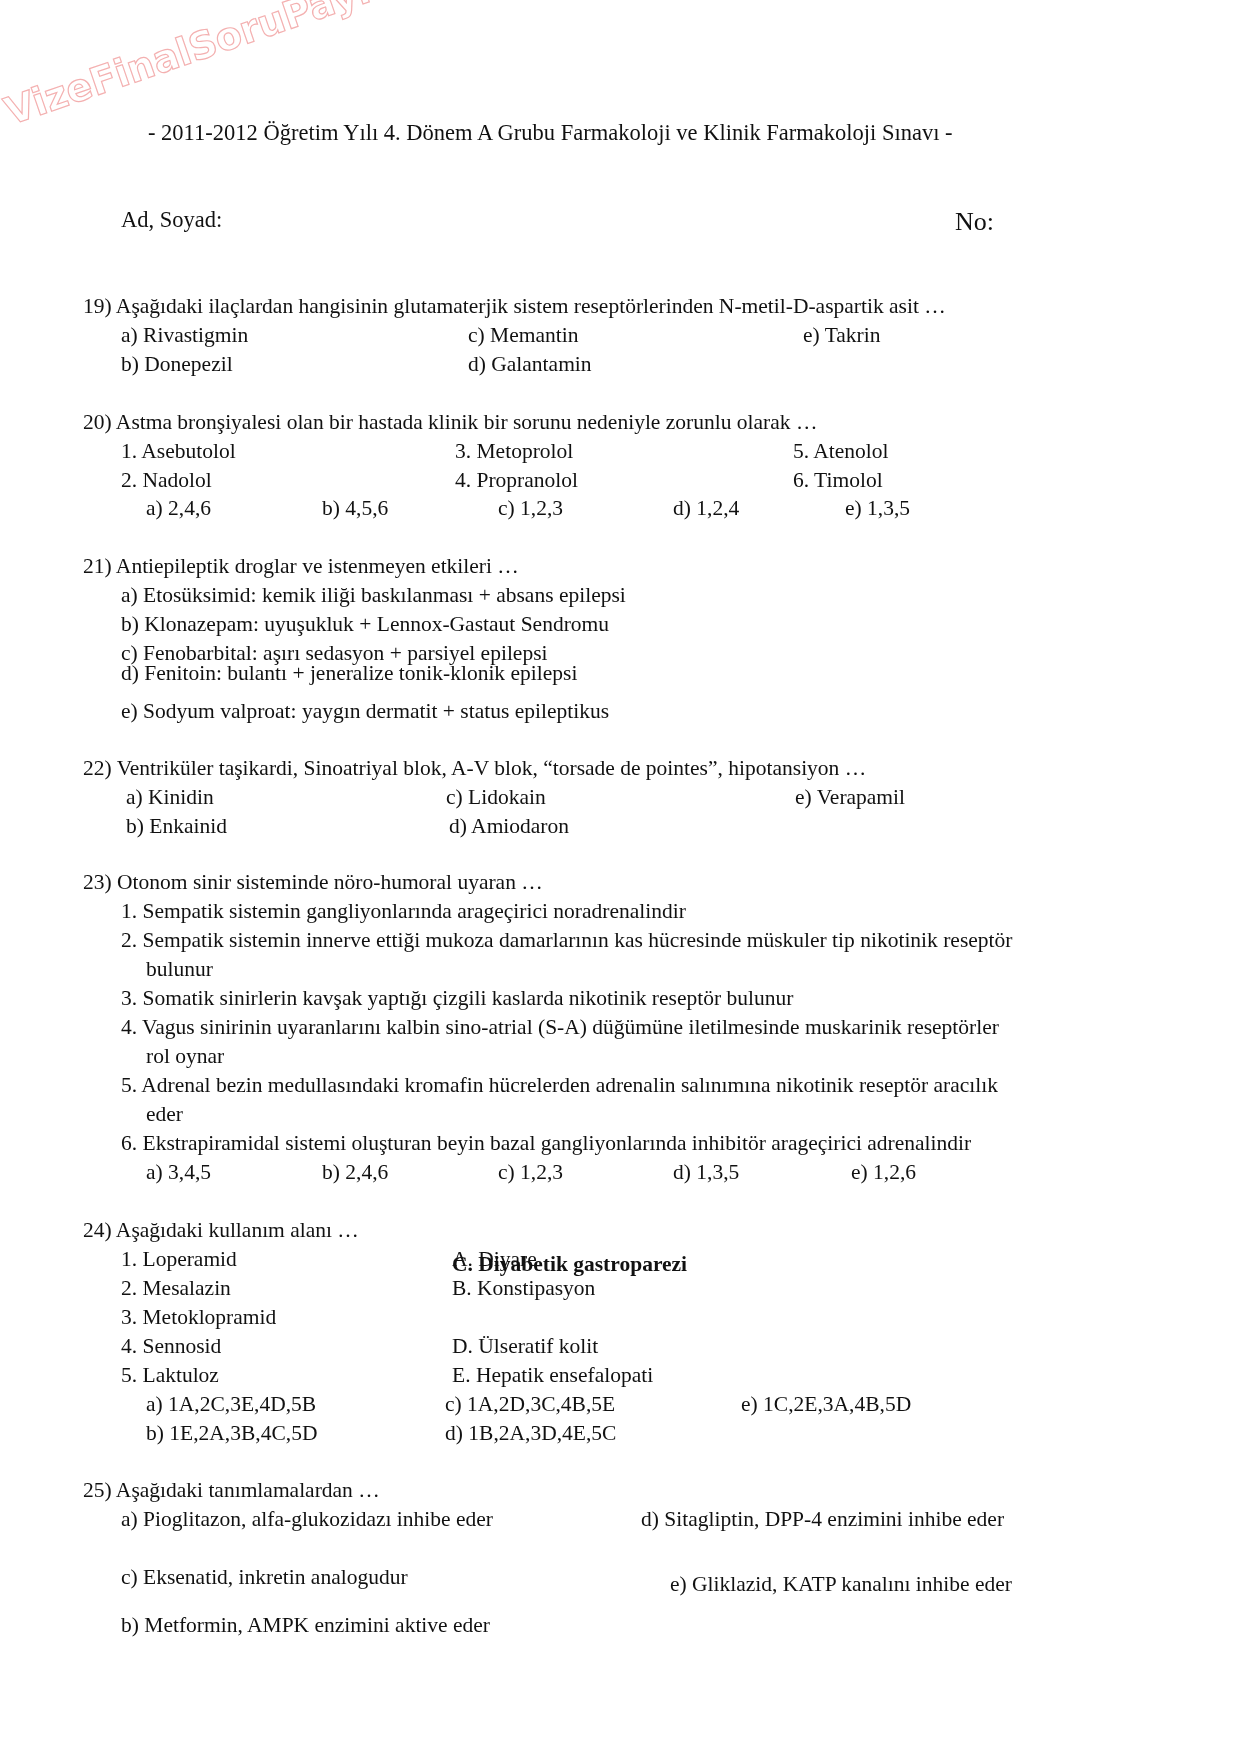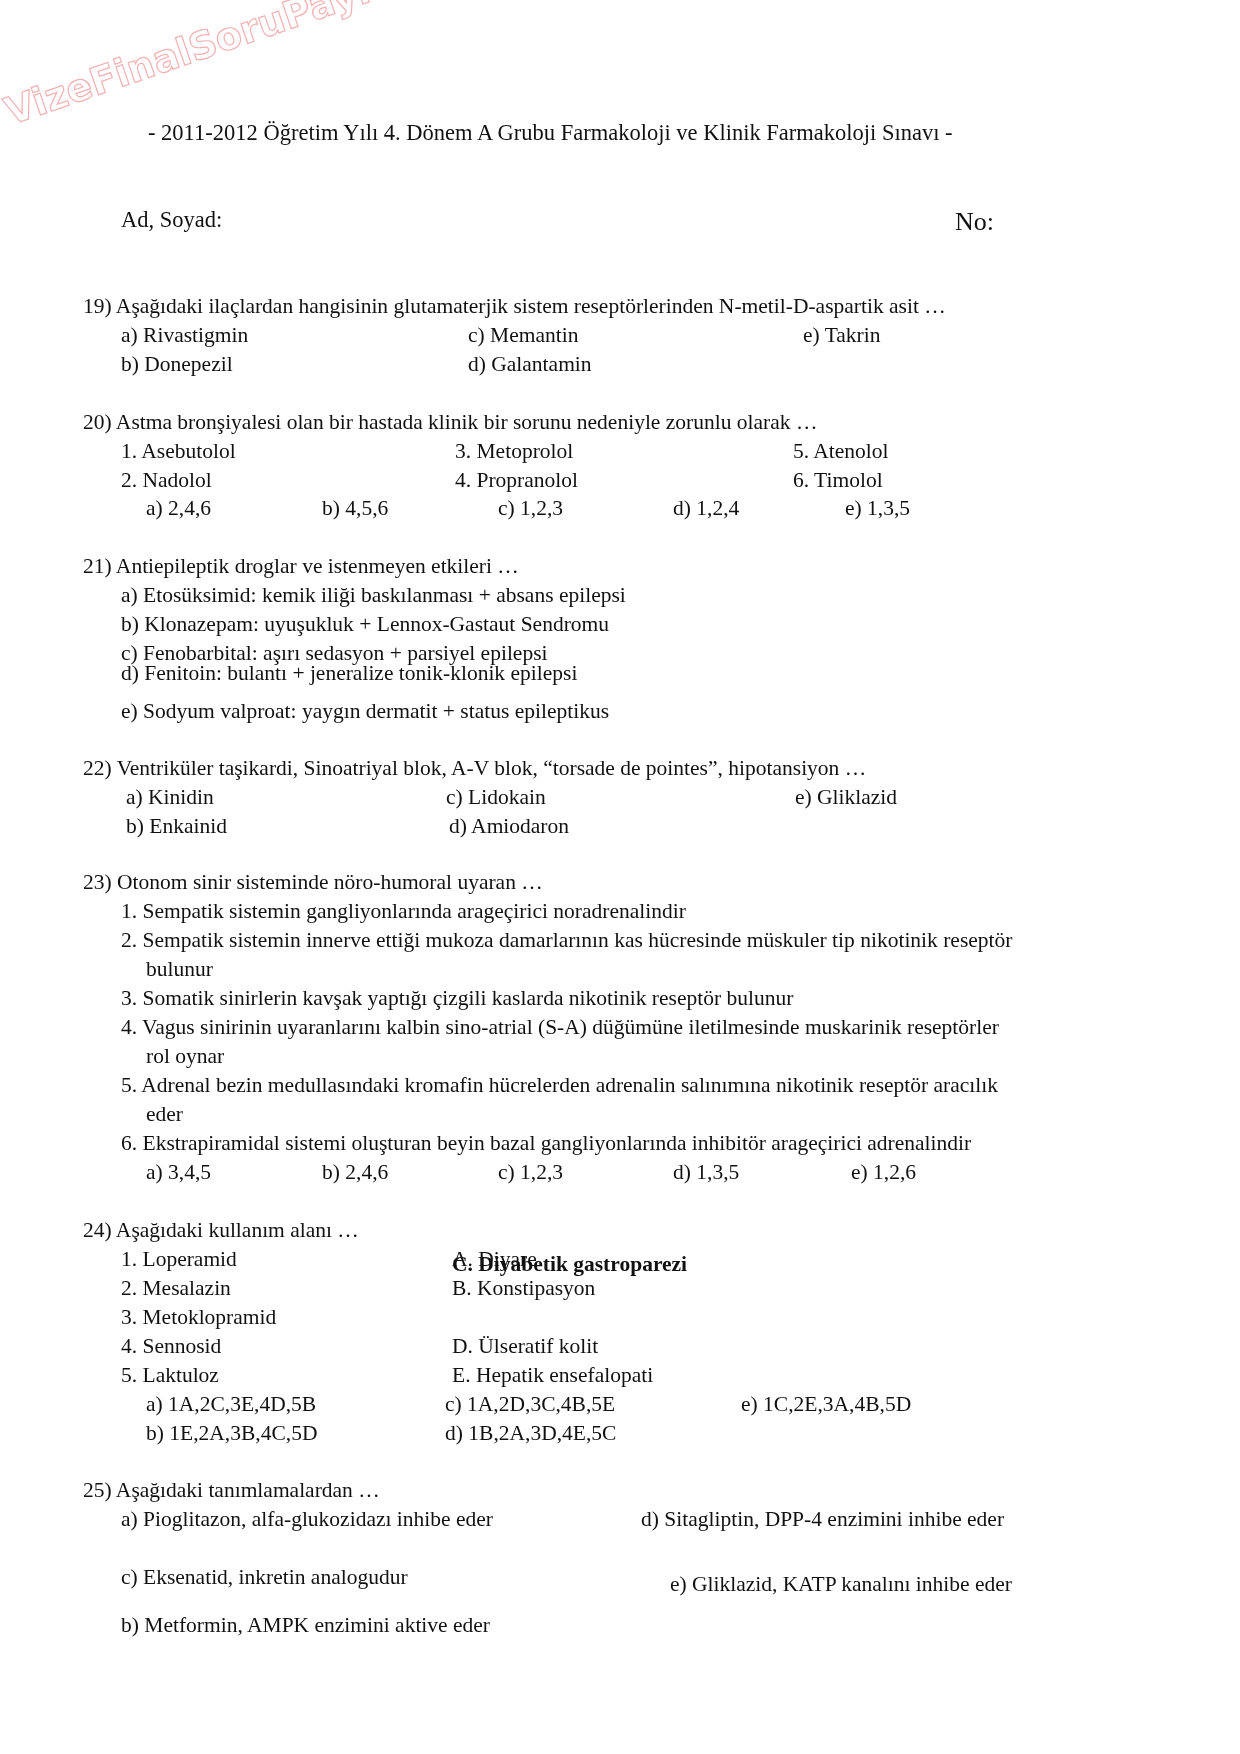--- a/index.html
+++ b/index.html
@@ -82,21 +82,21 @@
   <div class="abs q" style="left:121px;top:663px;">d) Fenitoin: bulantı + jeneralize tonik-klonik epilepsi</div>
   <div class="abs q" style="left:121px;top:701px;text-align:center;">e) Sodyum valproat: yaygın dermatit + status epileptikus</div>
 </div>
 
 <div>
   <div class="abs q" style="left:83px;top:758px;">22) Ventriküler taşikardi, Sinoatriyal blok, A-V blok, “torsade de pointes”, hipotansiyon …</div>
   <div class="abs q" style="left:126px;top:787px;">a) Kinidin</div>
   <div class="abs q" style="left:126px;top:816px;">b) Enkainid</div>
   <div class="abs q" style="left:446px;top:787px;">c) Lidokain</div>
   <div class="abs q" style="left:449px;top:816px;">d) Amiodaron</div>
-  <div class="abs q" style="left:795px;top:787px;">e) Gliklazid</div>
+  <div class="abs q" style="left:795px;top:787px;">e) Verapamil</div>
 </div>
 
 <div>
   <div class="abs q" style="left:83px;top:872px;">23) Otonom sinir sisteminde nöro-humoral uyaran …</div>
   <div class="abs q" style="left:121px;top:901px;">1. Sempatik sistemin gangliyonlarında arageçirici noradrenalindir</div>
   <div class="abs q" style="left:121px;top:930px;">2. Sempatik sistemin innerve ettiği mukoza damarlarının kas hücresinde müskuler tip nikotinik reseptör</div>
   <div class="abs q" style="left:146px;top:959px;">bulunur</div>
   <div class="abs q" style="left:121px;top:988px;">3. Somatik sinirlerin kavşak yaptığı çizgili kaslarda nikotinik reseptör bulunur</div>
   <div class="abs q" style="left:121px;top:1017px;">4. Vagus sinirinin uyaranlarını kalbin sino-atrial (S-A) düğümüne iletilmesinde muskarinik reseptörler</div>
   <div class="abs q" style="left:146px;top:1046px;">rol oynar</div>

